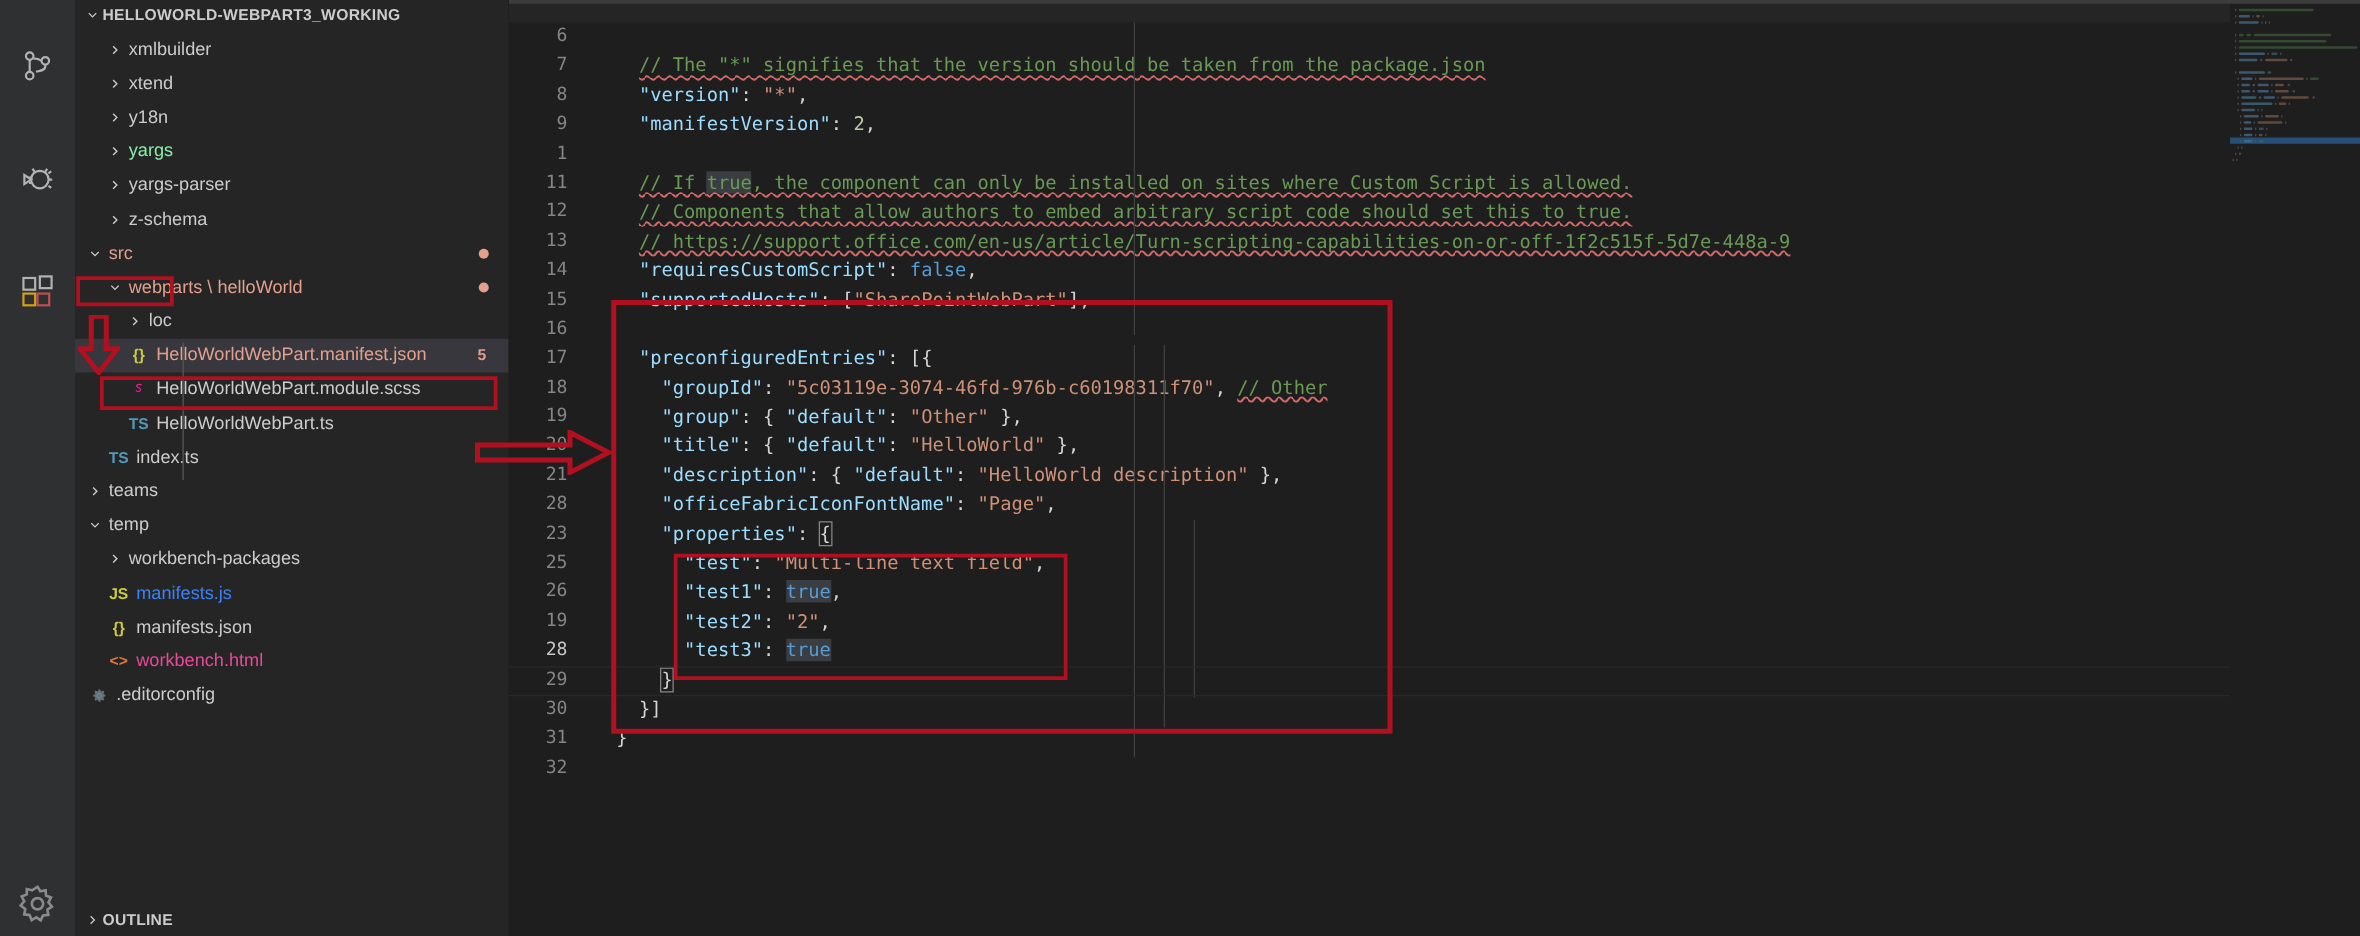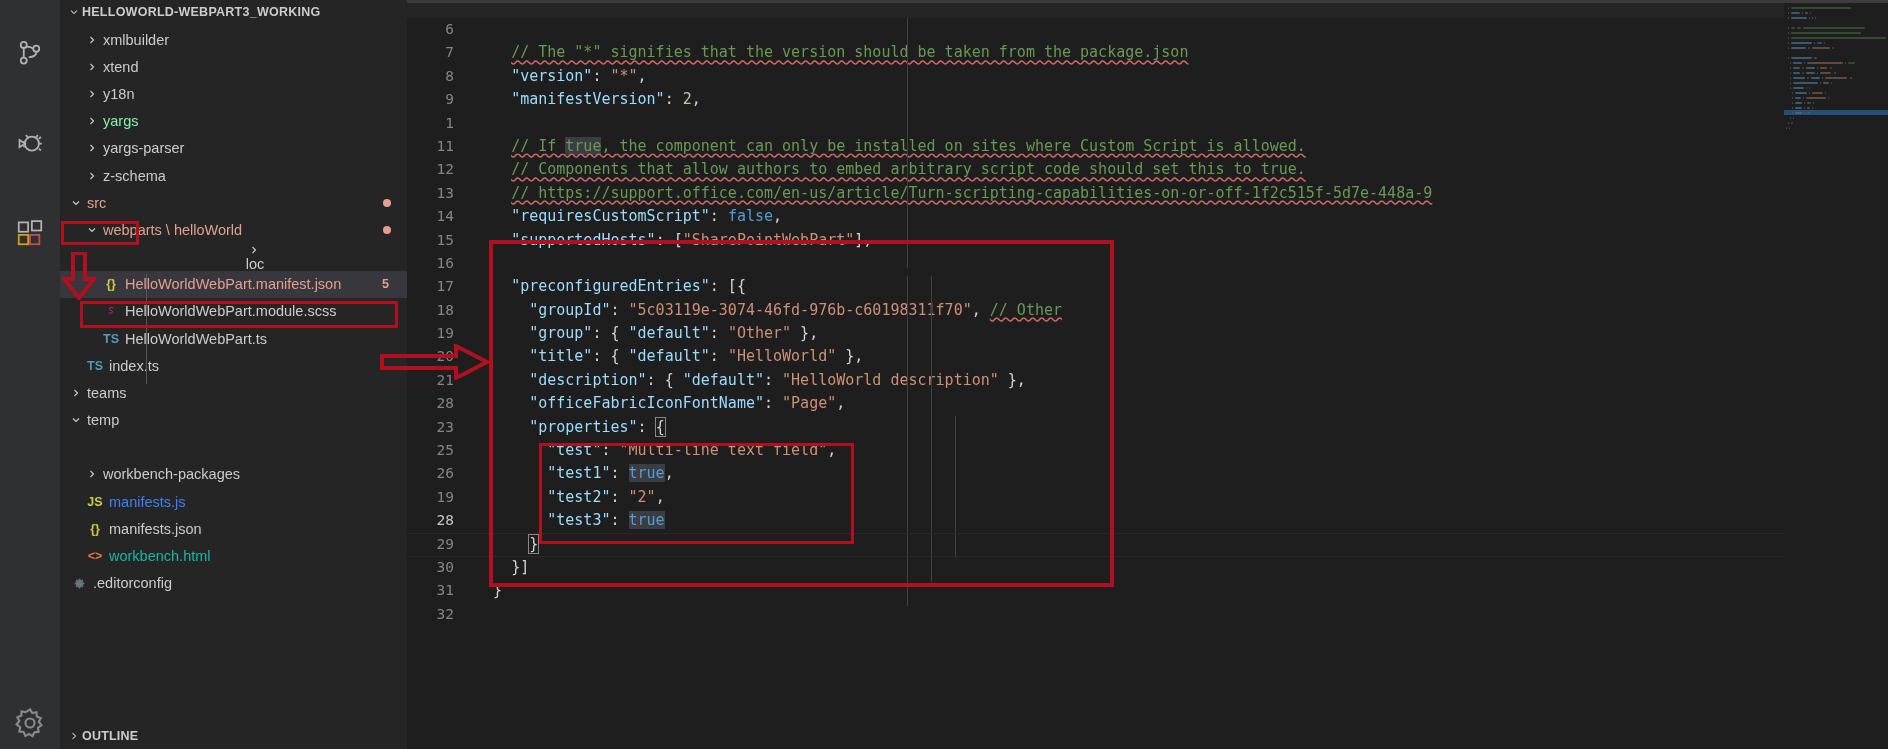--- a/index.html
+++ b/index.html
@@ -232,21 +232,21 @@
         </div>
         <div class="row" style="padding-left: 24px;">
           <span class="twisty">
             <svg width="12" height="12" viewBox="0 0 16 16" fill="none" stroke="currentColor" stroke-width="1.5">
               <path d="M4 6l4 4 4-4"></path>
             </svg>
           </span>
           <span class="label" style="color:#e2a08d">webparts \ helloWorld</span>
           <span class="badge-dot" style="background:#e2a08d"></span>
         </div>
-        <div class="row" style="padding-left: 40px; flex-direction: column;">
+        <div class="row" style="padding-left: 40px;">
           <span class="twisty">
             <svg width="12" height="12" viewBox="0 0 16 16" fill="none" stroke="currentColor" stroke-width="1.5">
               <path d="M6 4l4 4-4 4"></path>
             </svg>
           </span>
           <span class="label" style="color:#cccccc">loc</span>
         </div>
         <div class="row selected" style="padding-left: 40px;">
           <span class="ficon">
             <span style="color:#cbcb41">{}</span>
@@ -283,21 +283,21 @@
           <span class="label" style="color:#cccccc">teams</span>
         </div>
         <div class="row" style="padding-left: 8px;">
           <span class="twisty">
             <svg width="12" height="12" viewBox="0 0 16 16" fill="none" stroke="currentColor" stroke-width="1.5">
               <path d="M4 6l4 4 4-4"></path>
             </svg>
           </span>
           <span class="label" style="color:#cccccc">temp</span>
         </div>
-        <div class="row" style="padding-left: 24px; margin-top: 27px;">
+        <div class="row" style="padding-left: 24px;">
           <span class="twisty">
             <svg width="12" height="12" viewBox="0 0 16 16" fill="none" stroke="currentColor" stroke-width="1.5">
               <path d="M6 4l4 4-4 4"></path>
             </svg>
           </span>
           <span class="label" style="color:#cccccc">workbench-packages</span>
         </div>
         <div class="row" style="padding-left: 24px;">
           <span class="ficon">
             <span style="color:#cbcb41">JS</span>
@@ -307,21 +307,21 @@
         <div class="row" style="padding-left: 24px;">
           <span class="ficon">
             <span style="color:#cbcb41">{}</span>
           </span>
           <span class="label" style="color:#cccccc">manifests.json</span>
         </div>
         <div class="row" style="padding-left: 24px;">
           <span class="ficon">
             <span style="color:#e37933">&lt;&gt;</span>
           </span>
-          <span class="label" style="color:#14b8a6">workbench.html</span>
+          <span class="label" style="color:#ec4899">workbench.html</span>
         </div>
         <div class="row" style="padding-left: 8px;">
           <span class="ficon">
             <svg width="13" height="13" viewBox="0 0 24 24" fill="#6d8086">
               <path d="M12 8.2a3.8 3.8 0 100 7.6 3.8 3.8 0 000-7.6zm0 5.9a2.1 2.1 0 110-4.2 2.1 2.1 0 010 4.2z"></path>
               <path d="M21 13.4v-2.8l-2.3-.4a7 7 0 00-.7-1.7l1.4-1.9-2-2-1.9 1.4a7 7 0 00-1.7-.7L13.4 3h-2.8l-.4 2.3a7 7 0 00-1.7.7L6.6 4.6l-2 2 1.4 1.9a7 7 0 00-.7 1.7L3 10.6v2.8l2.3.4a7 7 0 00.7 1.7l-1.4 1.9 2 2 1.9-1.4a7 7 0 001.7.7l.4 2.3h2.8l.4-2.3a7 7 0 001.7-.7l1.9 1.4 2-2-1.4-1.9a7 7 0 00.7-1.7z" opacity=".85"></path>
             </svg>
           </span>
           <span class="label" style="color:#cccccc">.editorconfig</span>
         </div>

